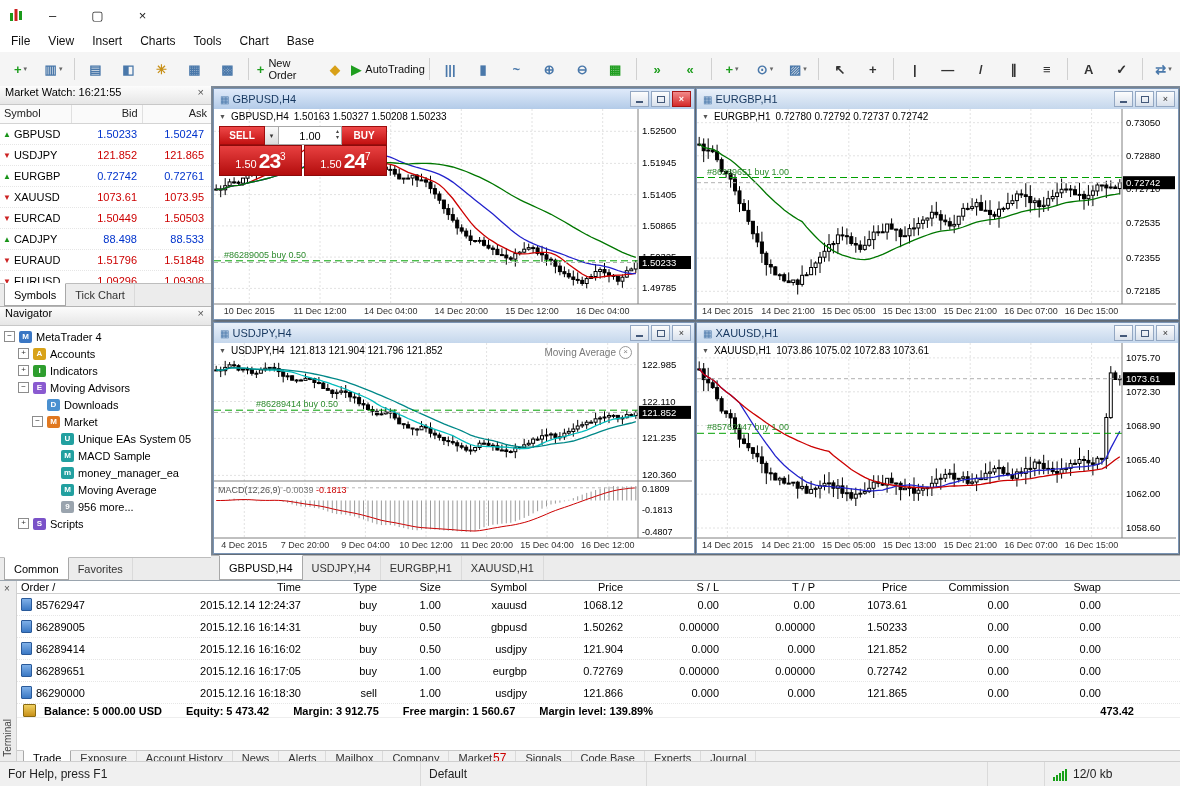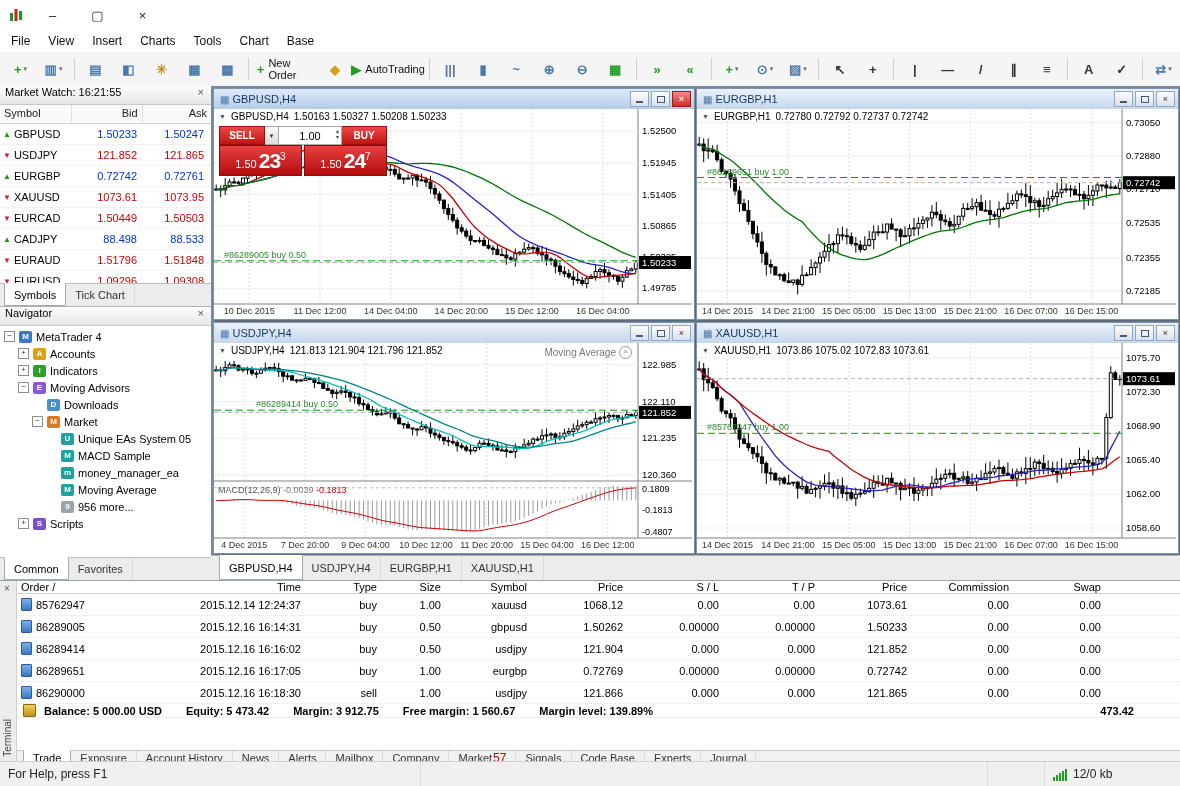--- a/index.html
+++ b/index.html
@@ -1741,20 +1741,21 @@
         </div>
         <div class="mini-tab">
           <span>Journal</span>
         </div>
       </div>
   </div>
 </div>
 
 <div class="statusbar">
   <div class="sb-cell sb-help">For Help, press F1</div>
+  <div class="sb-cell sb-default">Default</div>
   <div class="sb-cell sb-e1"></div>
   <div class="sb-cell sb-e2"></div>
   <div class="sb-cell sb-traffic">
     <span class="bars">
         <span style="height:4px"></span>
         <span style="height:6px"></span>
         <span style="height:8px"></span>
         <span style="height:10px"></span>
         <span style="height:12px"></span>
       </span>

